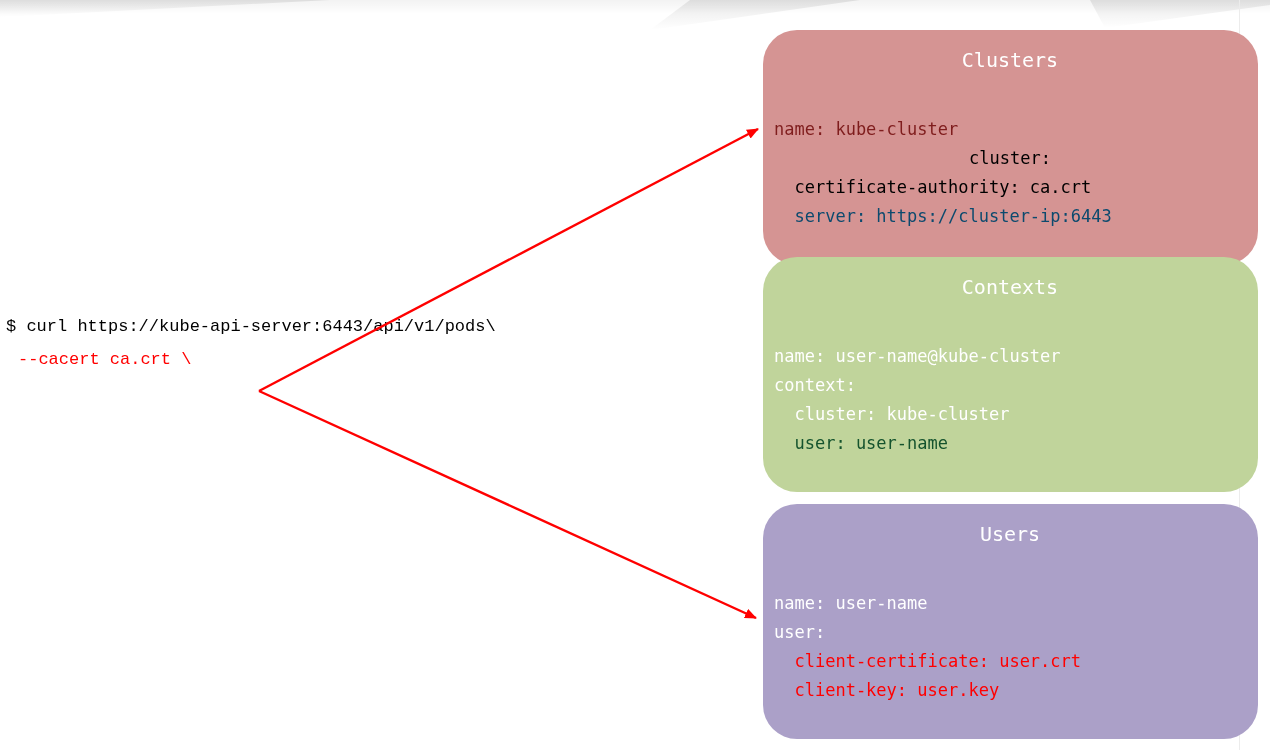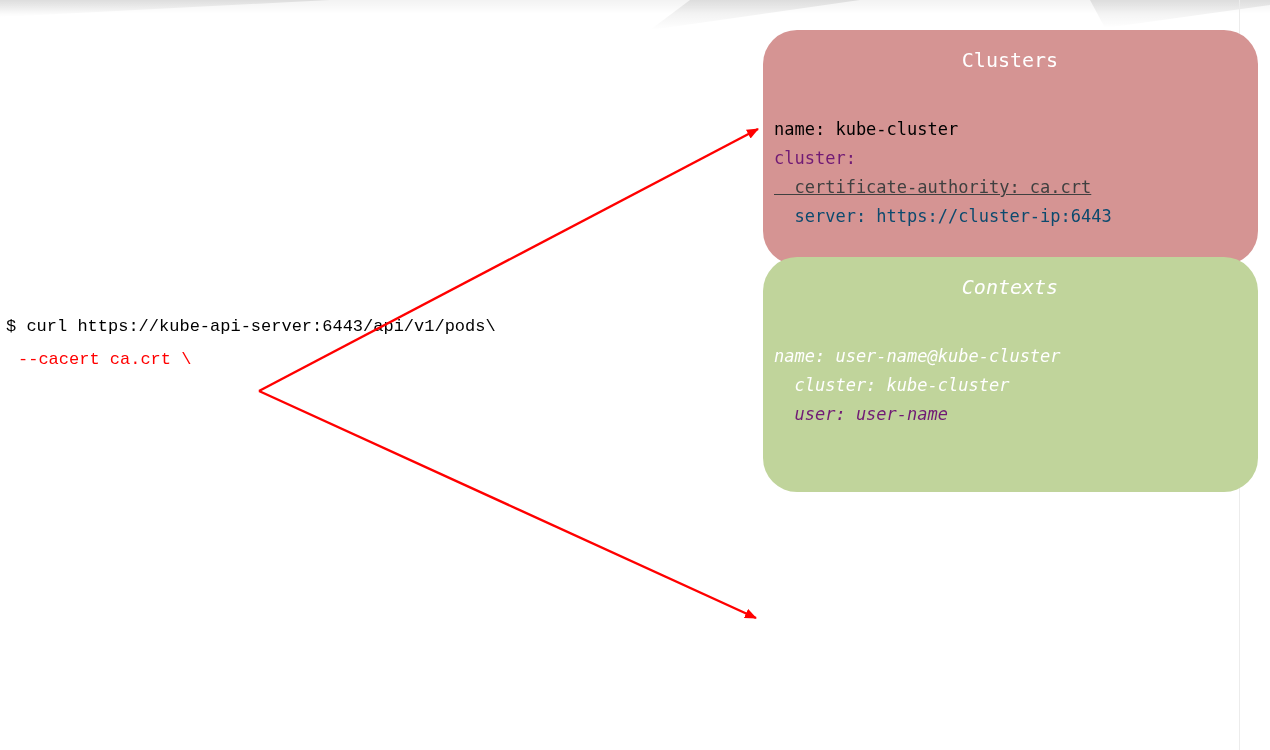--- a/index.html
+++ b/index.html
@@ -103,36 +103,46 @@
   <div class="vline"></div>
 
   <div class="terminal">
     <div class="t-line" style="color: rgb(0, 0, 0);">$ curl https://kube-api-server:6443/api/v1/pods\</div>
     <div class="t-line" style="color: rgb(255, 0, 0); margin-left: 12px;">--cacert ca.crt \</div>
   </div>
 
   <div class="box box-clusters" style="background: rgb(213, 148, 147);">
     <div class="box-title">Clusters</div>
     <div class="box-body">
-      <div class="box-line" style="color: #000000;">name: kube-cluster</div>
-      <div class="box-line" style="color: #701a75;">cluster:</div>
-      <div class="box-line" style="color: #404040; text-decoration: underline;">  certificate-authority: ca.crt</div>
+      <div class="box-line" style="color: #7f1d1d;">name: kube-cluster</div>
+      <div class="box-line" style="color: #000000; text-align: center;">cluster:</div>
+      <div class="box-line" style="color: #000000;">  certificate-authority: ca.crt</div>
       <div class="box-line" style="color: #0c4a6e;">  server: https://cluster-ip:6443</div>
     </div>
   </div>
 
-  <div class="box box-contexts" style="background: rgb(192, 212, 155); font-style: italic;">
+  <div class="box box-contexts" style="background: rgb(192, 212, 155);">
     <div class="box-title">Contexts</div>
     <div class="box-body">
       <div class="box-line" style="color: rgb(255, 255, 255);">name: user-name@kube-cluster</div>
+      <div class="box-line" style="color: rgb(255, 255, 255);">context:</div>
       <div class="box-line" style="color: rgb(255, 255, 255);">  cluster: kube-cluster</div>
-      <div class="box-line" style="color: #701a75;">  user: user-name</div>
+      <div class="box-line" style="color: #14532d;">  user: user-name</div>
     </div>
   </div>
 
+  <div class="box box-users" style="background: rgb(171, 160, 200);">
+    <div class="box-title">Users</div>
+    <div class="box-body">
+      <div class="box-line" style="color: rgb(255, 255, 255);">name: user-name</div>
+      <div class="box-line" style="color: rgb(255, 255, 255);">user:</div>
+      <div class="box-line" style="color: rgb(255, 0, 0);">  client-certificate: user.crt</div>
+      <div class="box-line" style="color: rgb(255, 0, 0);">  client-key: user.key</div>
+    </div>
+  </div>
 
   <svg class="arrows" viewBox="0 0 1270 750">
     <defs>
       <marker id="ah" markerWidth="12" markerHeight="10" refX="11" refY="5" orient="auto" markerUnits="userSpaceOnUse">
         <path d="M0,0 L12,5 L0,10 Z" fill="#ff0000"></path>
       </marker>
     </defs>
     <line class="arrow-line" x1="259" y1="391" x2="758" y2="129" marker-end="url(#ah)"></line>
     <line class="arrow-line" x1="259" y1="391" x2="756" y2="618" marker-end="url(#ah)"></line>
   </svg>

